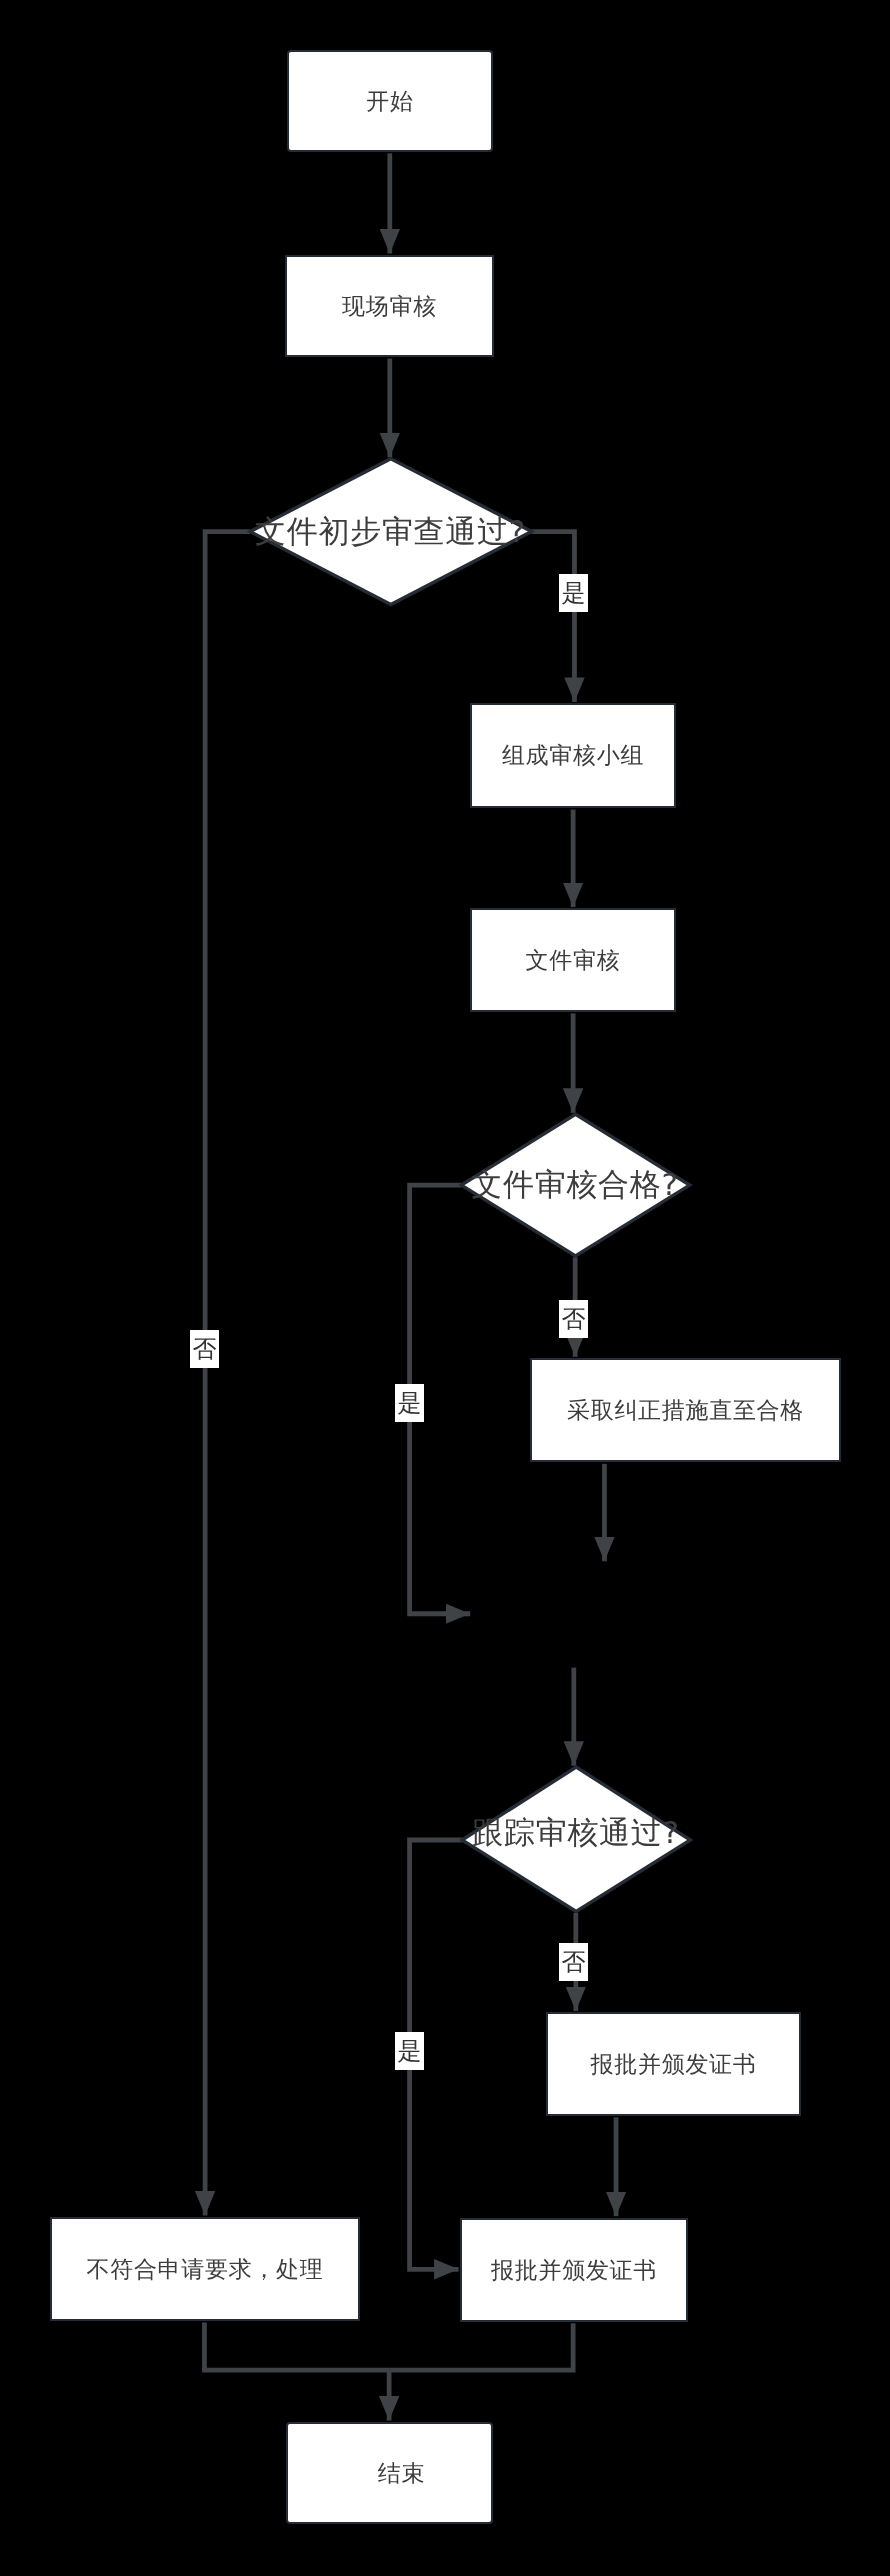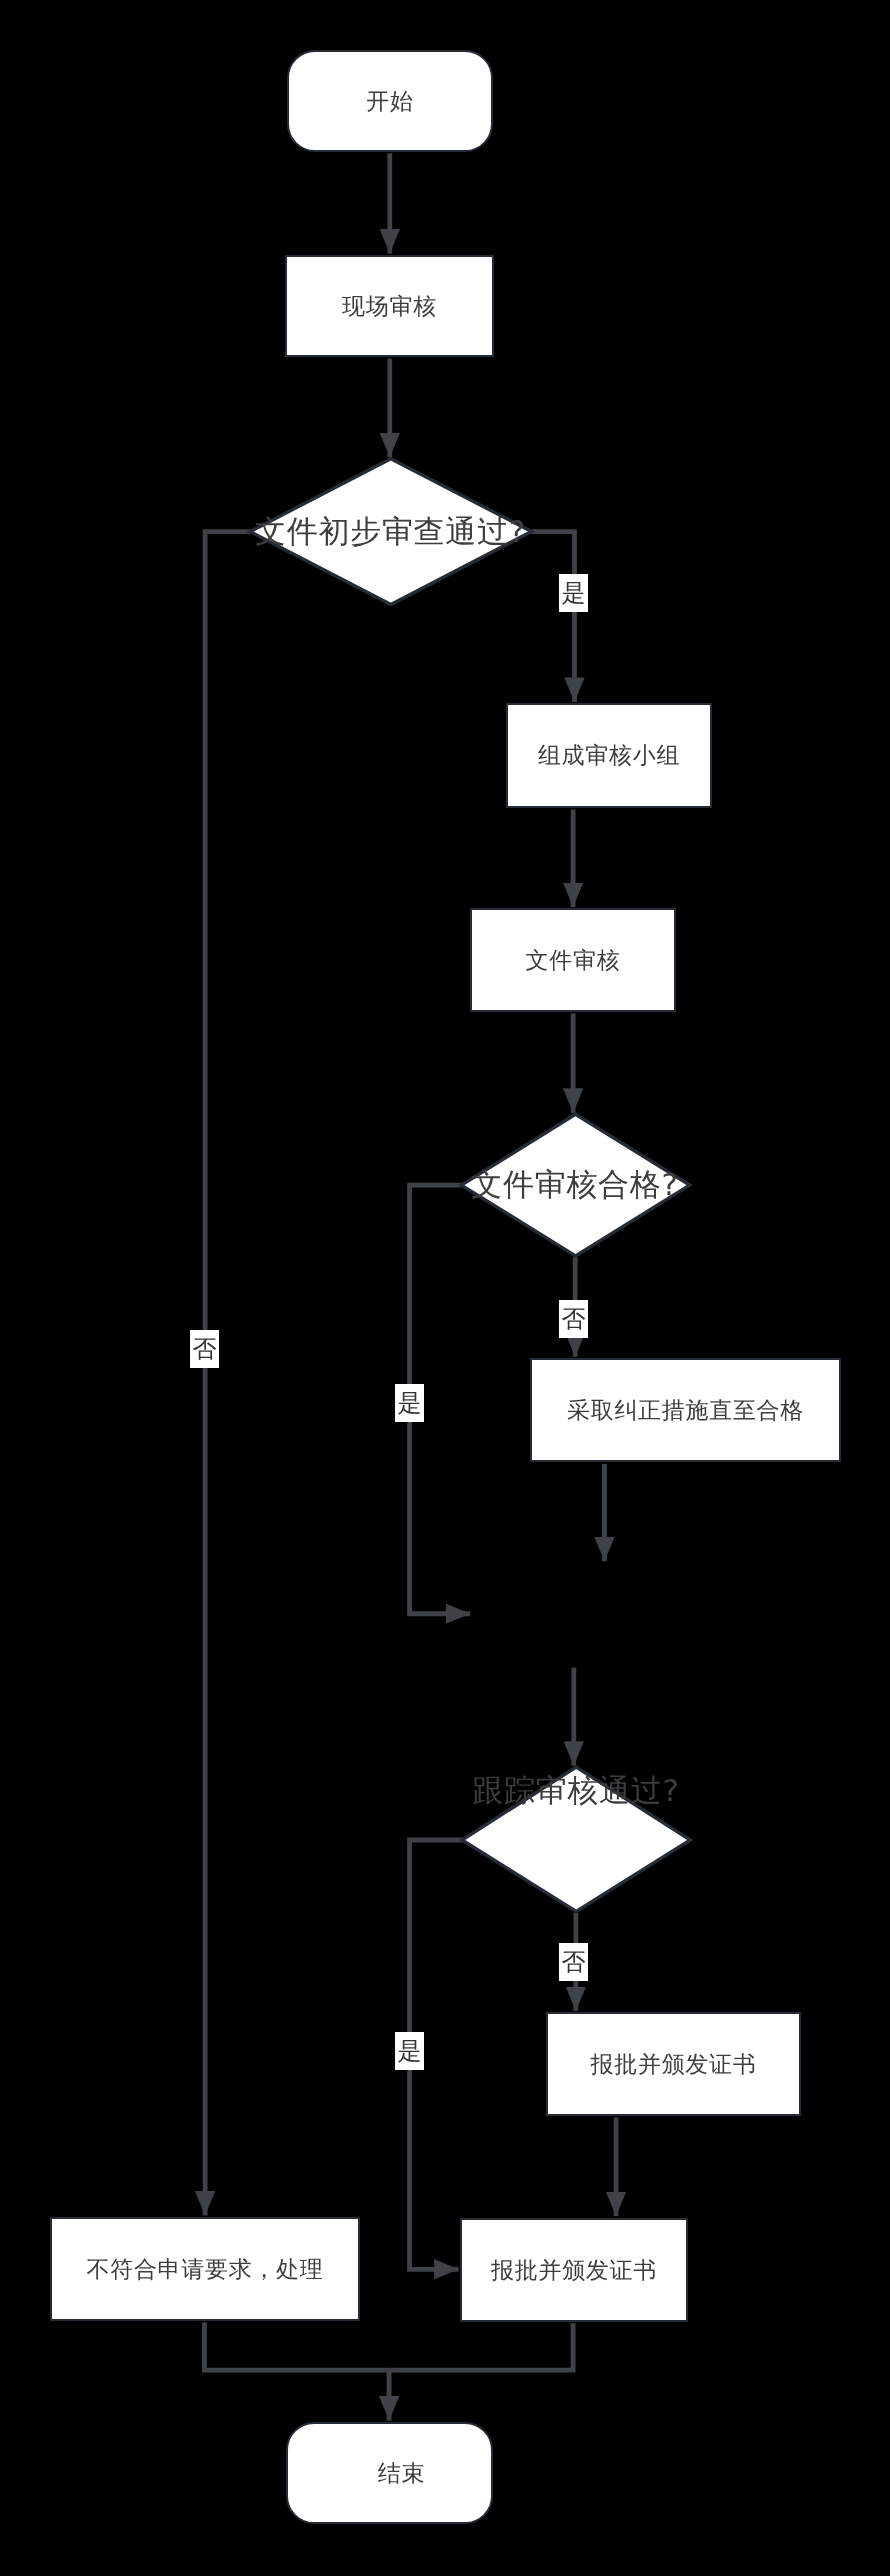--- a/index.html
+++ b/index.html
@@ -19,21 +19,21 @@
   #wires{position:absolute;left:0;top:0;z-index:1;}
   .connector{stroke:var(--connector);stroke-width:7;fill:none;stroke-linejoin:miter;}
   .diamond{fill:var(--shape_fill);stroke:var(--shape_border);stroke-width:5;stroke-linejoin:miter;}
   #arrowhead path{fill:var(--connector);}
   .node{
     position:absolute;z-index:2;box-sizing:border-box;
     background:var(--shape_fill);border:2.7px solid var(--shape_border);
     display:flex;align-items:center;justify-content:center;
     color:var(--text);font-size:23px;letter-spacing:0.7px;white-space:nowrap;
   }
-  .terminator{border-radius:28px;}
+  .terminator{border-radius:4px;}
   .diamond-label{
     position:absolute;z-index:2;display:flex;align-items:center;justify-content:center;
     color:var(--text);font-size:31px;letter-spacing:0.7px;white-space:nowrap;background:transparent;
   }
   .edge-chip{
     position:absolute;z-index:3;box-sizing:border-box;
     background:var(--label_bg);color:var(--label_text);
     display:flex;align-items:center;justify-content:center;
     font-size:24px;line-height:1;
   }
@@ -71,30 +71,30 @@
     <polygon class="diamond" points="844.5,1635 1012,1739 844.5,1843 677,1739"></polygon>
     <polygon class="diamond" points="845.5,2593 1013,2700 845.5,2805 678,2700"></polygon>
   </svg>
 
   <div class="node terminator" style="left:287px;top:50px;width:206px;height:102px;">开始</div>
 
   <div class="node" style="left:285px;top:255px;width:209px;height:102px;">现场审核</div>
 
   <div class="diamond-label" style="left:250px;top:459px;width:281px;height:146px;">文件初步审查通过?</div>
 
-  <div class="node" style="left:470px;top:703px;width:206px;height:105px;margin-left:36px;">组成审核小组</div>
+  <div class="node" style="left:470px;top:703px;width:206px;height:105px;">组成审核小组</div>
 
   <div class="node" style="left:470px;top:908px;width:206px;height:104px;">文件审核</div>
 
   <div class="diamond-label" style="left:461px;top:1114px;width:228px;height:142px;">文件审核合格?</div>
 
   <div class="node" style="left:530px;top:1358px;width:311px;height:104px;">采取纠正措施直至合格</div>
 
 
-  <div class="diamond-label" style="left:462px;top:1719px;width:228px;height:144px;">跟踪审核通过?</div>
+  <div class="diamond-label" style="left:462px;top:1761px;width:228px;height:144px;">跟踪审核通过?</div>
 
   <div class="node" style="left:546px;top:2012px;width:255px;height:104px;">报批并颁发证书</div>
 
   <div class="node" style="left:50px;top:2217px;width:310px;height:104px;">不符合申请要求，处理</div>
 
   <div class="node" style="left:460px;top:2218px;width:228px;height:104px;">报批并颁发证书</div>
 
   <div class="node terminator" style="left:286px;top:2422px;width:207px;height:102px;padding-left:24px;">结束</div>
 
   <div class="edge-chip" style="left:559px;top:574px;width:29px;height:38px;">是</div>

